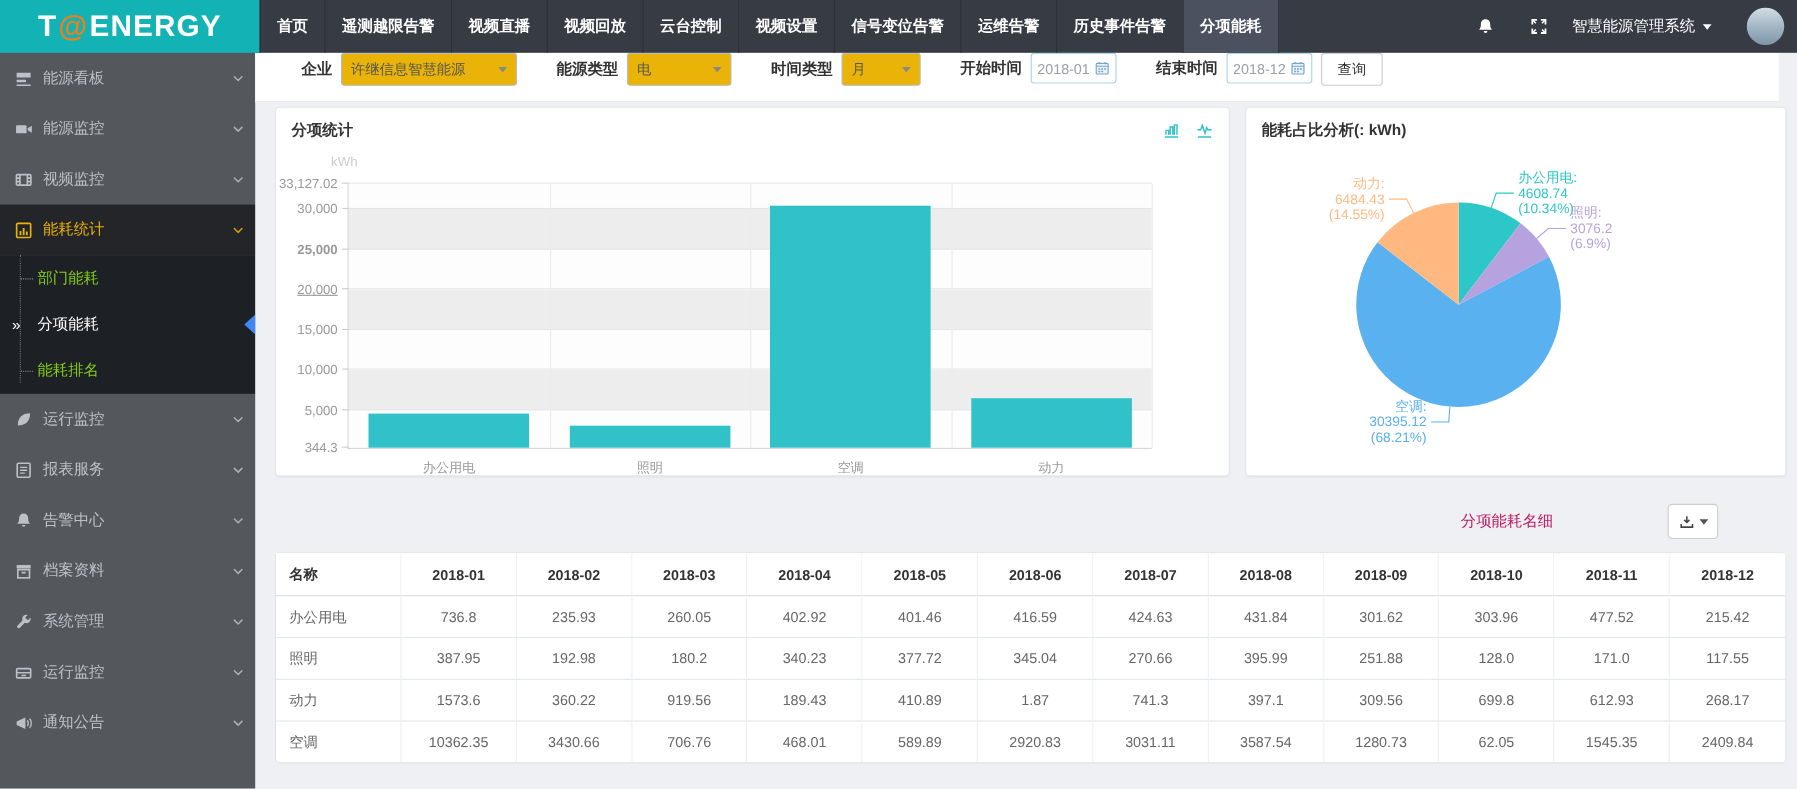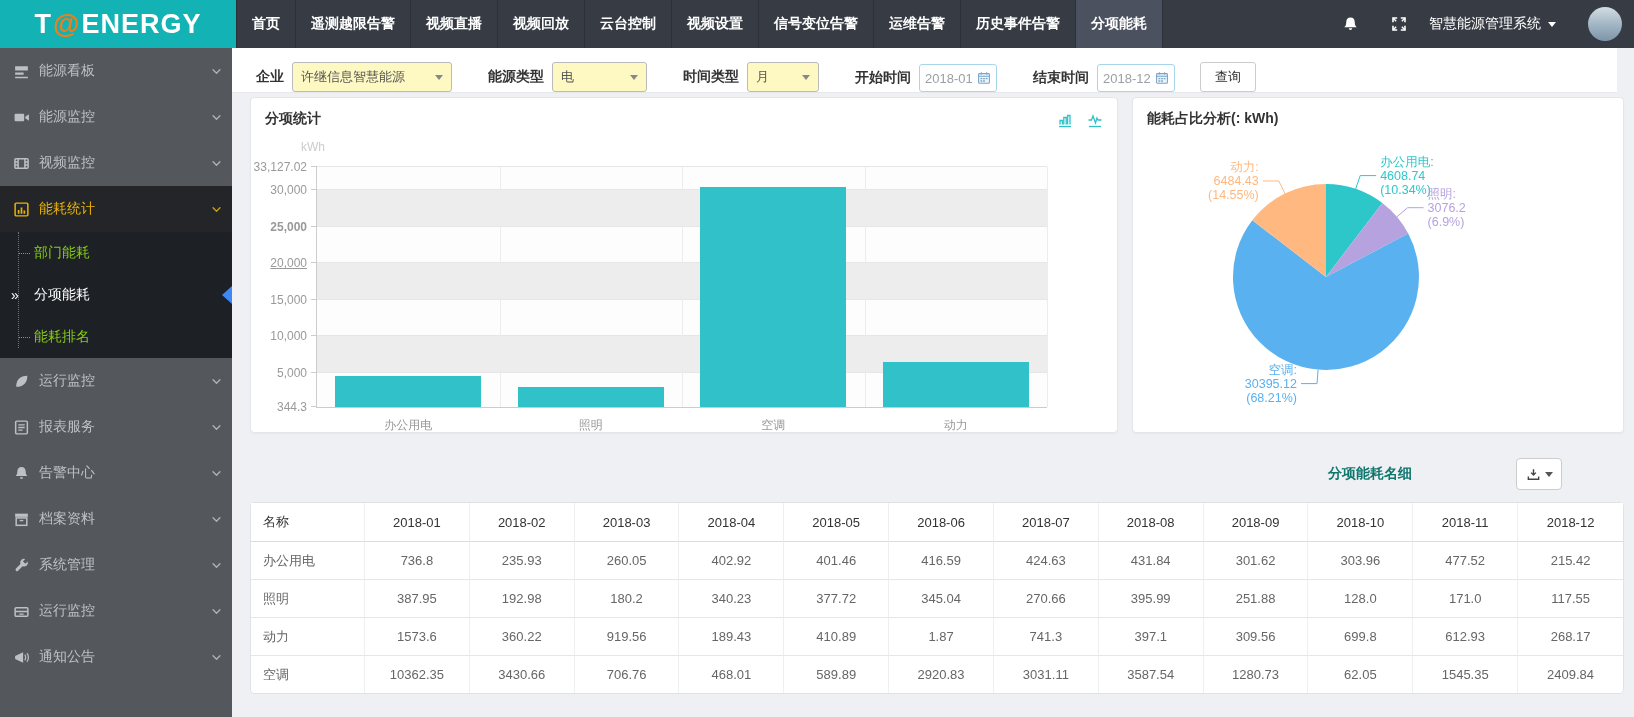--- a/index.html
+++ b/index.html
@@ -37,65 +37,65 @@
   .sb-children::before{border-left:1px dotted #6f7379}
   .sb-sub{height:42px;display:flex;align-items:center;padding-left:34px;color:#84cc16;font-size:14px;position:relative;cursor:pointer}
   .sb-sub.active{color:#fff}
   .sub-marker.dash{position:absolute;left:19px;top:50%;width:11px;border-top:1px dotted #8b8e93}
   .sub-marker.arrow{position:absolute;left:11px;top:50%;transform:translateY(-53%);color:#fff;font-size:14px;line-height:1}
   .sub-tri{position:absolute;right:0;top:50%;transform:translateY(-50%);width:0;height:0;
            border-top:9px solid transparent;border-bottom:9px solid transparent;border-right:10px solid #3f87f5}
 
   
   .main{position:absolute;left:232px;top:48px;right:0;bottom:0}
-  .filterbar{position:absolute;top:0;left:0;right:17px;height:45px;background:#fff;display:flex;align-items:flex-end;
-             padding-left:24px;border-bottom:1px solid #e6e8eb;box-sizing:border-box}
+  .filterbar{position:absolute;top:0;left:0;right:17px;height:45px;background:#fff;display:flex;align-items:flex-start;
+             padding-left:42px;border-bottom:1px solid #e6e8eb;box-sizing:border-box}
   .fgroup{display:flex;align-items:center;margin-right:36px}
-  .fgroup.tight{margin-right:25px}
+  .fgroup.tight{margin-right:8px}
   .flabel{font-size:14px;font-weight:bold;color:#333;margin-right:8px;white-space:nowrap}
-  .select{height:30px;border:1px solid #bbb;border-radius:3px;background:#fef9c3;display:flex;align-items:center;
+  .select{height:30px;border:1px solid #bbb;border-radius:3px;background:#eab308;display:flex;align-items:center;
           justify-content:space-between;padding:0 8px;font-size:13px;color:#555;box-sizing:border-box;cursor:pointer;white-space:nowrap}
   .sel-caret{width:0;height:0;border-left:4px solid transparent;border-right:4px solid transparent;border-top:5px solid #888;margin-left:8px}
   .w160{width:160px}.w95{width:95px}.w72{width:72px}
   .dateinput{width:78px;height:28px;border:1px solid #a9d5ea;border-radius:3px;background:#fff;display:flex;align-items:center;
              justify-content:space-between;padding:0 5px;font-size:13px;color:#9aa0a6;box-sizing:border-box;cursor:text}
   .query-btn{height:30px;padding:0 14px;border:1px solid #ccc;border-radius:3px;background:#fff;font-size:13px;color:#333;
              cursor:pointer;font-family:inherit}
 
   .panel{position:absolute;background:#fff;border:1px solid #e3e6ea;border-radius:4px;box-sizing:border-box;
          box-shadow:0 1px 2px rgba(0,0,0,.04)}
   .bar-panel{left:18px;top:49px;width:868px;height:336px}
   .pie-panel{left:900px;top:49px;width:492px;height:336px}
-  .panel-head{display:flex;align-items:flex-end;justify-content:space-between;padding:12px 14px 0 14px}
+  .panel-head{display:flex;align-items:flex-start;justify-content:space-between;padding:12px 14px 0 14px}
   .panel-title{font-size:14px;font-weight:bold;color:#333;white-space:nowrap}
   .panel-tools{display:flex;gap:14px}
   .tool{color:#2fc2c9;display:flex;cursor:pointer}
 
   .chart-area{position:absolute;left:0;right:0;top:40px;bottom:0}
   .y-unit{position:absolute;left:50px;top:2px;font-size:12px;color:#ccc}
   .plot{position:absolute;left:65px;top:29px;width:730px;height:240px;border-left:1px solid #ccc;border-bottom:1px solid #ccc}
   .band{position:absolute;left:0;right:0;background:#fdfdfe}
   .gridline{position:absolute;left:0;right:0;height:1px;background:#e6e6e6}
   .vline{position:absolute;top:0;bottom:0;width:1px;background:#ececec}
   .ytick{position:absolute;right:100%;margin-right:10px;transform:translateY(50%);font-size:12px;color:#999;white-space:nowrap}
   .tickmark{position:absolute;left:-6px;width:6px;height:1px;background:#ccc}
   .bar{position:absolute;bottom:0}
   .xtick{position:absolute;top:calc(100% + 10px);text-align:center;font-size:12px;color:#999;white-space:nowrap}
   .pie-svg{position:absolute;top:40px;left:0}
 
   .detail-head{position:absolute;top:404px;left:18px;width:1374px;height:44px;display:flex;align-items:center;
                justify-content:flex-end;box-sizing:border-box;padding-right:62px;gap:104px}
-  .detail-title{font-size:14px;font-weight:bold;color:#0f766e}
+  .detail-title{font-size:14px;font-weight:normal;color:#be185d}
   .export-btn{width:46px;height:32px;border:1px solid #ccc;border-radius:4px;background:#fff;display:flex;
               align-items:center;justify-content:center;gap:4px;cursor:pointer}
   .export-caret{width:0;height:0;border-left:4px solid transparent;border-right:4px solid transparent;border-top:5px solid #555}
 
   .detail-table{position:absolute;top:454px;left:18px;width:1374px;border-collapse:separate;border-spacing:0;
                 background:#fff;font-size:13px;color:#666;table-layout:fixed;border:1px solid #dfe3e8;border-radius:4px}
-  .detail-table th{height:36px;font-weight:normal;color:#333;text-align:center;border-bottom:1px solid #d9dde2;
+  .detail-table th{height:36px;font-weight:bold;color:#333;text-align:center;border-bottom:1px solid #d9dde2;
                    border-right:1px solid #edeff2;background:#fff}
   .detail-table td{height:35px;text-align:center;border-bottom:1px solid #e3e6ea;border-right:1px solid #edeff2}
   .detail-table th:last-child,.detail-table td:last-child{border-right:none}
   .detail-table tr:last-child td{border-bottom:none}
   .detail-table .name-col{width:100px;text-align:left;padding-left:12px}
 </style>
 </head>
 <body>
 
 <div class="topbar">

